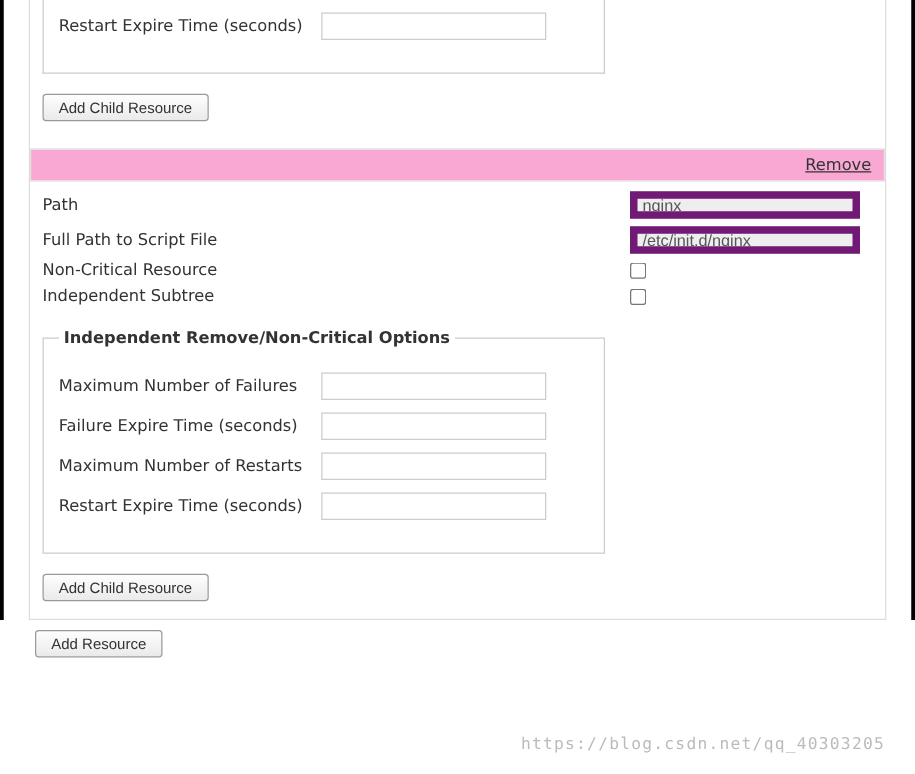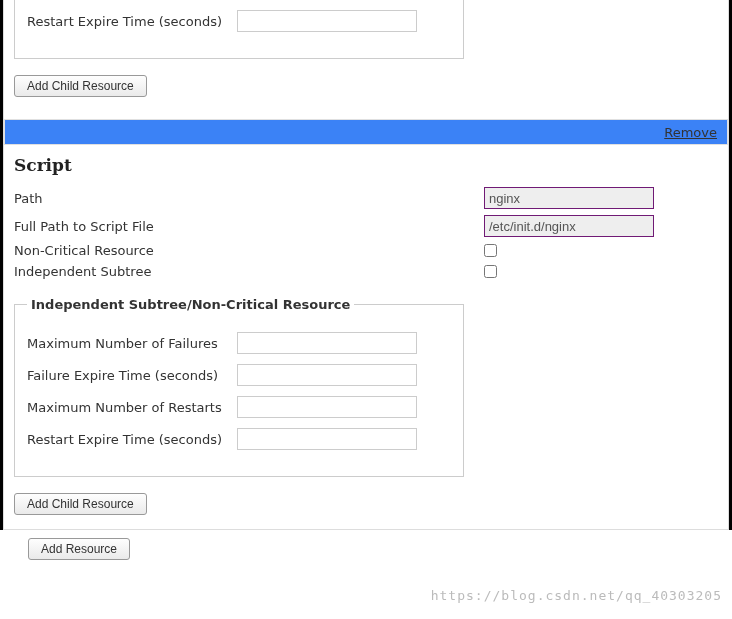--- a/index.html
+++ b/index.html
@@ -6,21 +6,21 @@
 body {
   font-family: "DejaVu Sans", "Liberation Sans", Arial, sans-serif;
   font-size: 13px;
   color: #333;
   background: #fff;
   width: 732px;
 }
 .outer {
   border-left: 3px solid #000;
   border-right: 3px solid #000;
-  padding: 0 0;
+  padding: 0 20px;
 }
 .inner {
   border-left: 1px solid #ddd;
   border-right: 1px solid #ddd;
   border-bottom: 1px solid #ddd;
   padding: 0 10px 10px 10px;
   background: #fff;
 }
 fieldset.options {
   border: 1px solid #ccc;
@@ -57,21 +57,21 @@
   border-radius: 3px;
   padding: 3px 12px;
   font-size: 12px;
   color: #333;
   cursor: pointer;
   margin: 0 0 4px 0;
 }
 .divider-bar {
   margin: 18px 0 8px -10px;
   width: calc(100% + 20px);
-  background: #3b82f6;
+  background: #f9a8d4;
   border: 1px solid #e0e0e0;
   height: 26px;
   display: flex;
   align-items: center;
   justify-content: flex-end;
   padding: 0 10px;
   text-align: center;
 }
 .divider-bar a {
   color: #333;
@@ -91,38 +91,38 @@
   align-items: center;
   margin: 6px 0;
   width: 660px;
 }
 .form-row label {
   width: 470px;
   font-size: 13px;
   color: #333;
 }
 .form-row input[type="text"] {
-  width: 170px;
+  width: 184px;
   height: 22px;
-  border: 1px solid #701a75;
+  border: 6px solid #701a75;
   padding: 2px 4px;
   font-size: 13px;
   background: #eee;
   color: #555;
 }
 .form-row input[type="checkbox"] {
   width: 13px;
   height: 13px;
 }
 .bottom-area {
   padding: 8px 28px;
 }
 .watermark {
   position: fixed;
-  right: 10px;
+  right: 24px;
   bottom: 16px;
   color: #bbb;
   font-family: monospace;
   font-size: 13px;
   letter-spacing: 1px;
 }
 </style>
 </head>
 <body>
 
@@ -136,21 +136,20 @@
         <input type="text" value="" style="">
       </div>
     </fieldset>
 
     <button class="btn">Add Child Resource</button>
 
     <div class="divider-bar">
       <a>Remove</a>
     </div>
 
-    <h3 class="section-title">Script</h3>
 
     <div class="form-row">
       <label>Path</label>
       <input type="text" readonly="" value="nginx" style="">
     </div>
     <div class="form-row">
       <label>Full Path to Script File</label>
       <input type="text" readonly="" value="/etc/init.d/nginx" style="">
     </div>
     <div class="form-row">
@@ -158,21 +157,21 @@
       <input type="checkbox" style="">
     </div>
     <div class="form-row">
       <label>Independent Subtree</label>
       <input type="checkbox" style="">
     </div>
 
     <div style="height:12px"></div>
 
     <fieldset class="options">
-      <legend>Independent Subtree/Non-Critical Resource</legend>
+      <legend>Independent Remove/Non-Critical Options</legend>
       <div class="opt-row">
         <label>Maximum Number of Failures</label>
         <input type="text" value="" style="">
       </div>
       <div class="opt-row">
         <label>Failure Expire Time (seconds)</label>
         <input type="text" value="" style="">
       </div>
       <div class="opt-row">
         <label>Maximum Number of Restarts</label>

